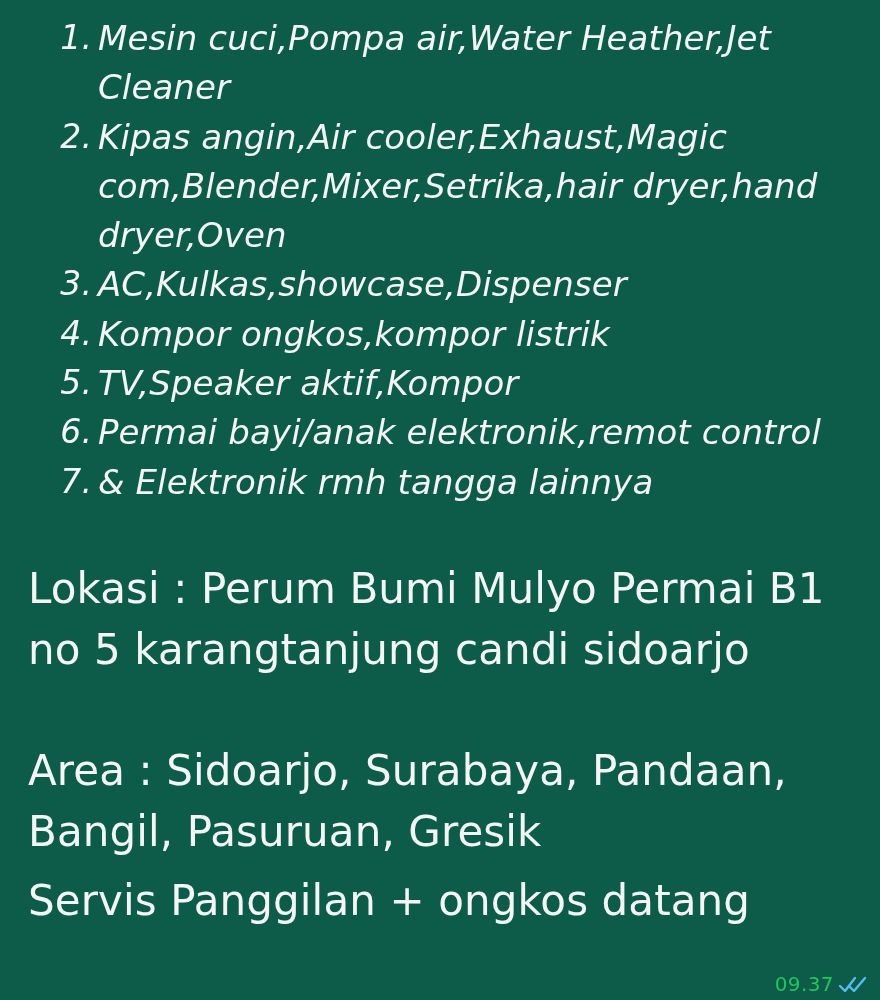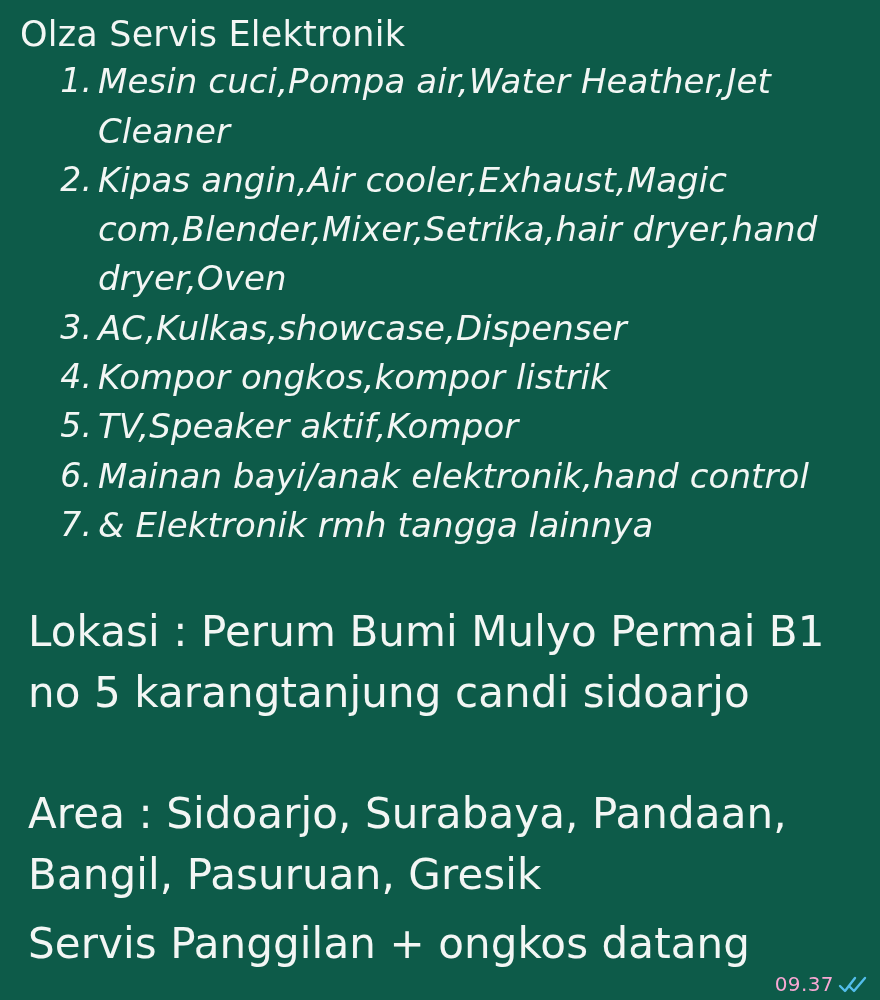--- a/index.html
+++ b/index.html
@@ -61,48 +61,47 @@
     font-size: 42px;
     line-height: 1.45;
     letter-spacing: 0.1px;
     margin: 8px;
   }
   .timestamp {
     position: absolute;
     right: 46px;
     bottom: 4px;
     font-size: 20px;
-    color: #f9a8d4;
+    color: #22c55e;
     letter-spacing: 0.4px;
   }
   .ticks {
     position: absolute;
     right: 12px;
     bottom: 4px;
     width: 30px;
     height: 22px;
   }
   .ticks svg {
     display: block;
   }
 </style>
 </head>
 <body>
 
 <div class="status-card">
 
-  <div class="title">Olza Servis Elektronik</div>
 
   <ol class="service-list">
     <li>Mesin cuci,Pompa air,Water Heather,Jet Cleaner</li>
     <li>Kipas angin,Air cooler,Exhaust,Magic com,Blender,Mixer,Setrika,hair dryer,hand dryer,Oven</li>
     <li>AC,Kulkas,showcase,Dispenser</li>
     <li>Kompor ongkos,kompor listrik</li>
     <li>TV,Speaker aktif,Kompor</li>
-    <li>Mainan bayi/anak elektronik,hand control</li>
+    <li>Permai bayi/anak elektronik,remot control</li>
     <li>&amp; Elektronik rmh tangga lainnya</li>
   </ol>
 
   <div class="gap-block"></div>
 
   <div class="location-block">
     <p class="para">Lokasi : Perum Bumi Mulyo Permai B1 no 5 karangtanjung candi sidoarjo</p>
   </div>
 
   <div class="gap-block"></div>

